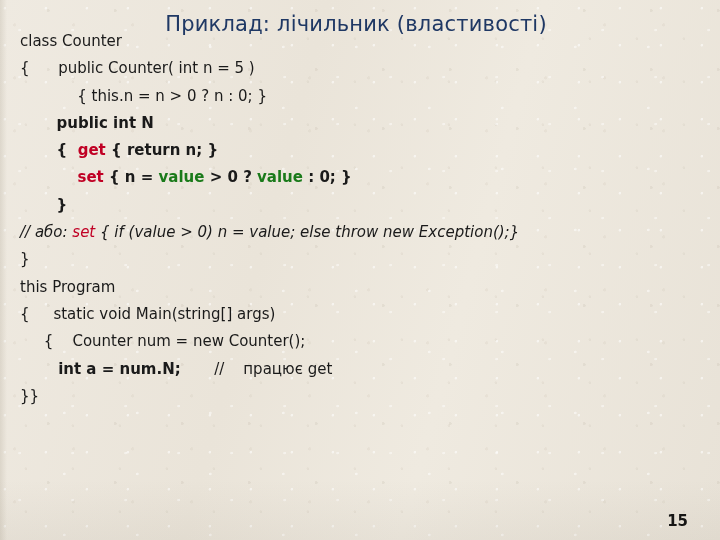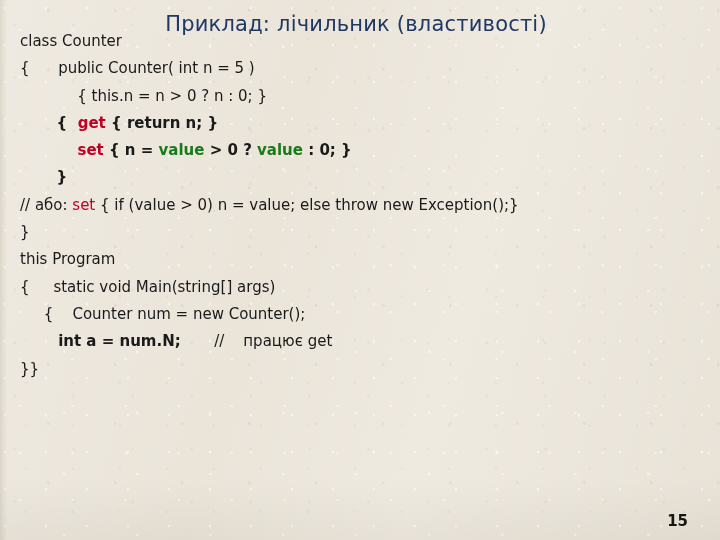--- a/index.html
+++ b/index.html
@@ -80,21 +80,21 @@
   .line {
     height: 27.3px;
     line-height: 27.3px;
     white-space: pre;
     padding-left: 20px;
     box-sizing: border-box;
   }
   .tok { white-space: pre; }
 
   .b   { font-weight: bold; }
-  .i   { }
+  .i   { font-style: italic; }
   .red   { color: #c00024; }
   .green { color: #1a7a1a; }
   .purple{ color: #7a34bf; }
   .dark  { color: #1a1a1a; margin-top: 8px; }
 
   
   #pagenum {
     position: absolute;
     right: 32px;
     bottom: 10px;
@@ -108,20 +108,21 @@
 <body>
 
 <div id="slide">
 
   <div id="title">Приклад: лічильник (властивості)</div>
 
   <div id="code">
       <div class="line"><span class="tok dark">class Counter</span></div>
       <div class="line"><span class="tok dark">{      public Counter( int n = 5 )</span></div>
       <div class="line"><span class="tok dark">            { this.n = n &gt; 0 ? n : 0; }</span></div>
+      <div class="line"><span class="tok dark b">       public int N</span></div>
       <div class="line"><span class="tok dark b">       {  </span><span class="tok red b">get</span><span class="tok dark b"> { return n; }</span></div>
       <div class="line"><span class="tok dark b">           </span><span class="tok red b">set</span><span class="tok dark b"> { n = </span><span class="tok green b">value</span><span class="tok dark b"> &gt; 0 ? </span><span class="tok green b">value</span><span class="tok dark b"> : 0; }</span></div>
       <div class="line"><span class="tok dark b">       }</span></div>
       <div class="line"><span class="tok dark i">// або: </span><span class="tok red i">set</span><span class="tok dark i"> { if (value &gt; 0) n = value; else throw new Exception();}</span></div>
       <div class="line"><span class="tok dark">}</span></div>
       <div class="line"><span class="tok dark">this Program</span></div>
       <div class="line"><span class="tok dark">{     static void Main(string[] args)</span></div>
       <div class="line"><span class="tok dark">     {    Counter num = new Counter();</span></div>
       <div class="line"><span class="tok dark">        </span><span class="tok dark b">int a = num.N;</span><span class="tok dark">       //    працює get</span></div>
       <div class="line"><span class="tok dark">}}</span></div>

